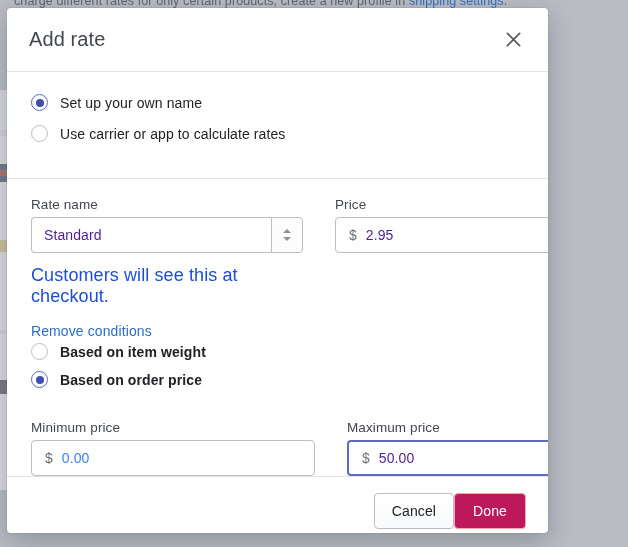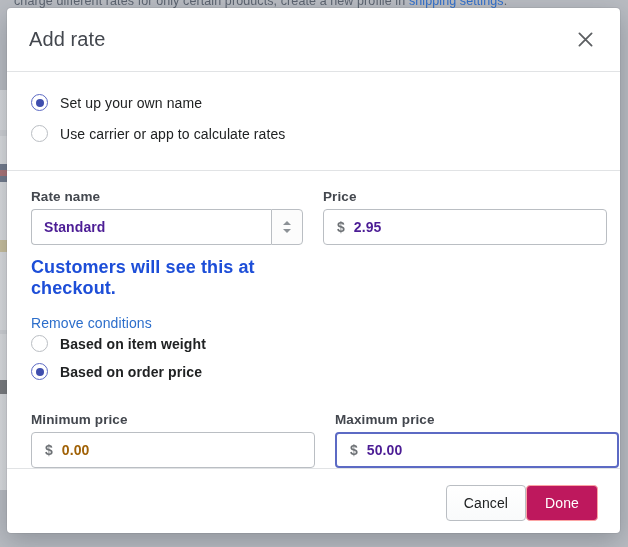--- a/index.html
+++ b/index.html
@@ -52,21 +52,21 @@
       #fbfbfb 304px, #fbfbfb 400px
     );
     opacity: .5;
   }
 
   
   #modal {
     position: absolute;
     left: 7px;
     top: 8px;
-    width: 613px;
+    width: 541px;
     height: 525px;
     background: #ffffff;
     border-radius: 4px;
     box-shadow: 0 0 0 1px rgba(63,63,68,.08), 0 8px 26px rgba(33,43,54,.28);
     display: flex;
     flex-direction: column;
     overflow: hidden;
   }
 
   
@@ -105,21 +105,21 @@
     padding: 22px 22px 20px 24px;
     border-bottom: 1px solid #e1e3e5;
   }
 
   .radio-row {
     display: flex;
     align-items: center;
     margin-bottom: 14px;
     cursor: pointer;
   }
-  .radio-row:last-child { margin-bottom: 8px; }
+  .radio-row:last-child { margin-bottom: 16px; }
 
   .radio {
     width: 17px;
     height: 17px;
     border-radius: 50%;
     border: 1.5px solid #babec3;
     background: #fff;
     box-sizing: border-box;
     flex: 0 0 17px;
     margin-right: 12px;
@@ -145,22 +145,21 @@
   }
 
   
   #section-details {
     padding: 18px 22px 0 24px;
     flex: 1 1 auto;
   }
 
   .field-row {
     display: flex;
-    gap: 20px;
-    font-weight: bold;
+    gap: 32px;
   }
   .field-col-name { width: 272px; flex: 0 0 272px; }
   .field-col-price { width: 284px; flex: 0 0 284px; }
   .field-col-half { width: 284px; flex: 0 0 284px; }
 
   .field-label {
     display: block;
     font-size: 13.5px;
     color: #43474e;
     margin-bottom: 5px;
@@ -179,21 +178,21 @@
   }
   .input-box.focused {
     border: 2px solid #5c6ac4;
   }
   .input-text {
     font-size: 14px;
     color: #4c1d95;
     padding-left: 12px;
     letter-spacing: .1px;
   }
-  .input-text.placeholder { color: #a16207; }
+  .input-text.placeholder { color: #3b82f6; }
 
   .currency {
     font-size: 14px;
     color: #6d7175;
     padding-left: 13px;
     padding-right: 9px;
   }
 
   
   .select-box {

